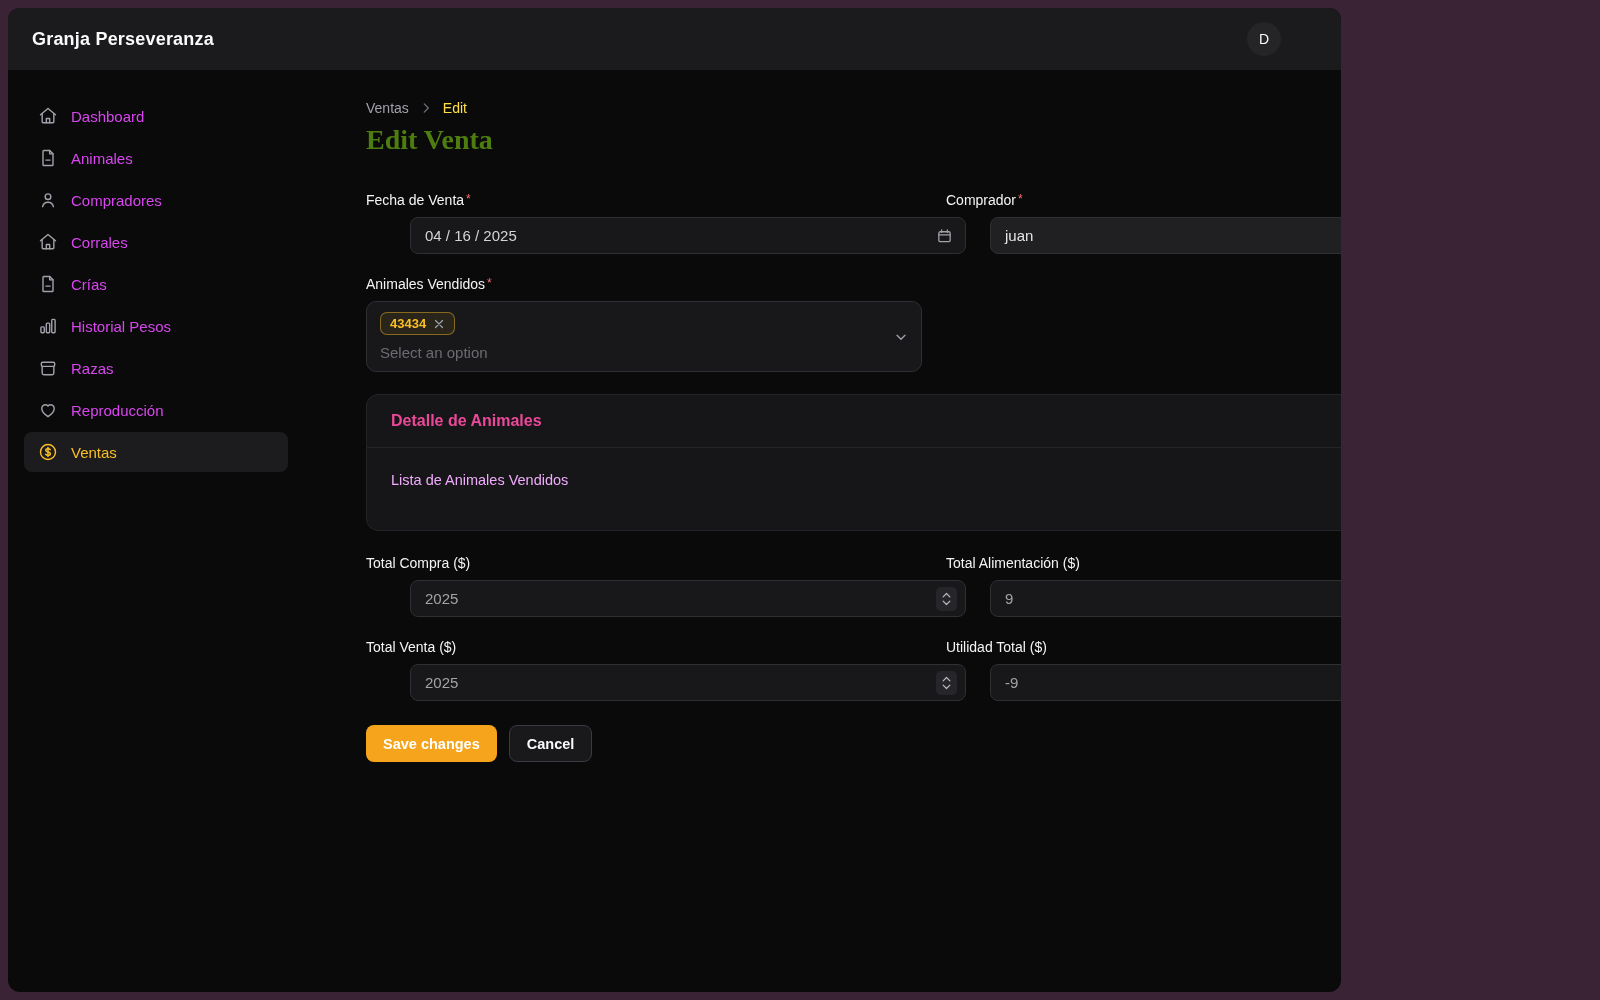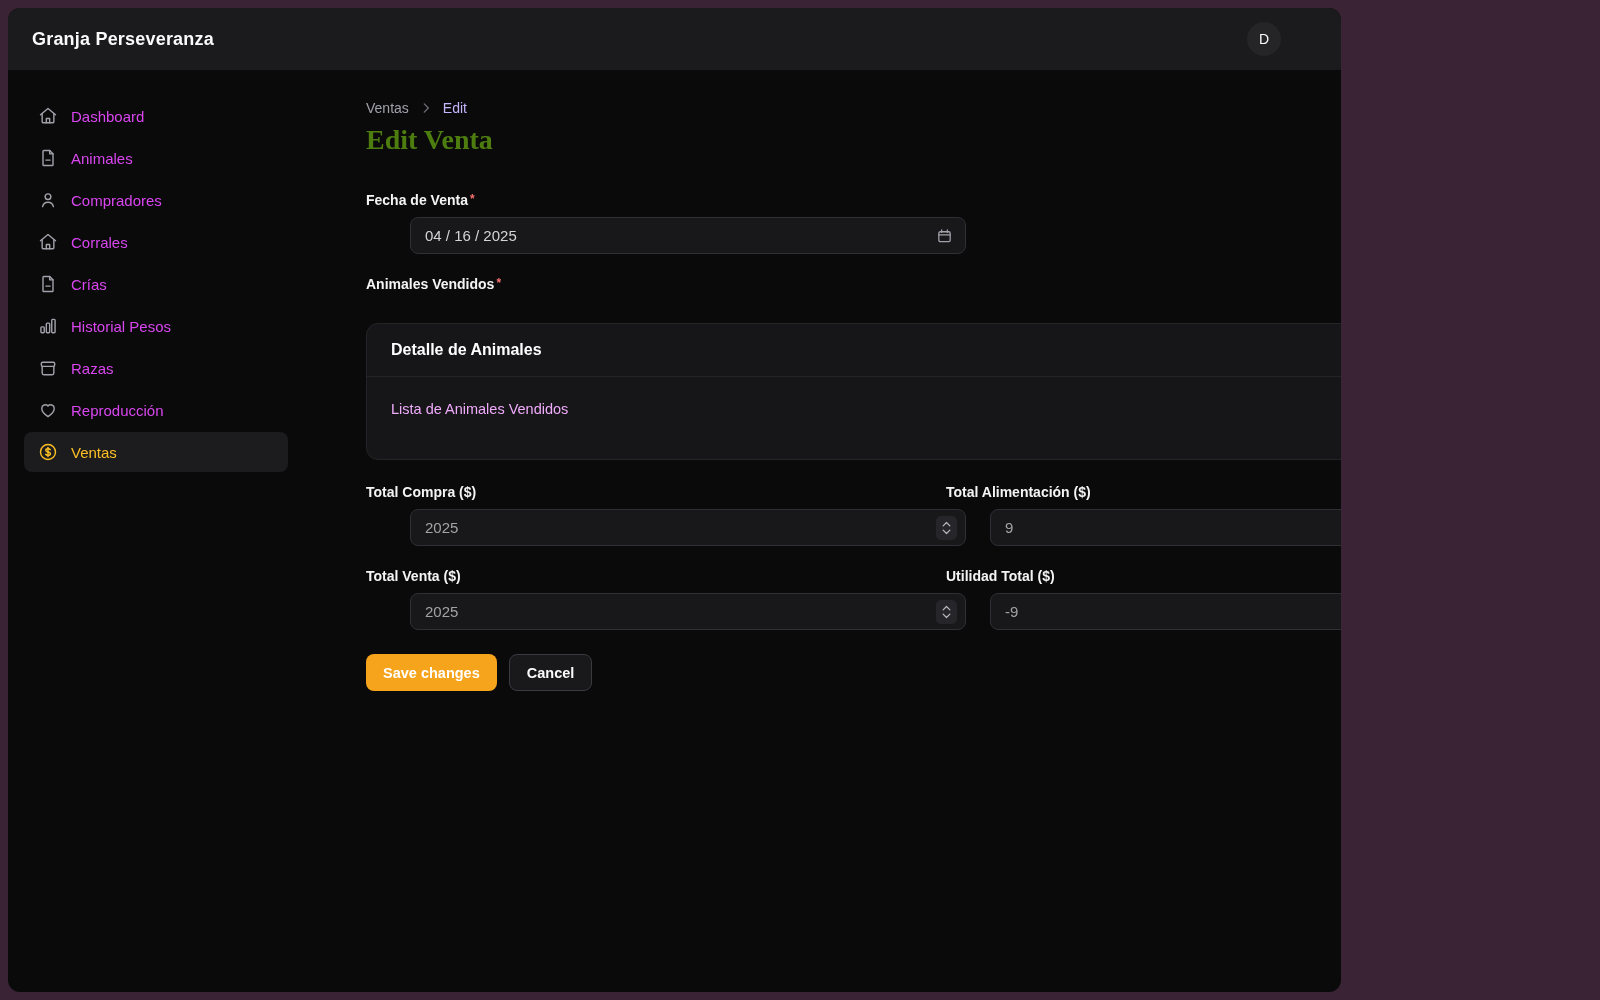--- a/index.html
+++ b/index.html
@@ -39,29 +39,29 @@
     border-radius: 8px; color: #d946ef; font-size: 15px;
     cursor: pointer;
   }
   .nav-item svg { width: 20px; height: 20px; stroke: #a1a1aa; flex: 0 0 20px; }
   .nav-item.active { background: #1c1c1f; color: #fbbf24; }
   .nav-item.active svg { stroke: #fbbf24; }
   
   .main { flex: 1; padding: 30px 0 0 58px; }
   .breadcrumb { display: flex; align-items: center; gap: 10px; font-size: 14px; }
   .breadcrumb .parent { color: #a1a1aa; cursor: pointer; }
-  .breadcrumb .current { color: #c4b5fd; }
+  .breadcrumb .current { color: #fde047; }
   .breadcrumb svg { width: 14px; height: 14px; stroke: #71717a; }
   .page-title { margin-top: 8px; font-size: 28px; font-weight: bold; color: #4d7c0f; font-family: Liberation Serif, serif; }
 
   .form-wrap { width: 1136px; margin-top: 36px; }
   .grid2 { display: grid; grid-template-columns: 1fr 1fr; column-gap: 24px; row-gap: 22px; }
 
   .field label {
-    display: block; font-size: 14px; font-weight: 700; color: #f4f4f5;
+    display: block; font-size: 14px; font-weight: 400; color: #f4f4f5;
     margin-bottom: 9px;
   }
   .req { color: #f87171; font-size: 12px; vertical-align: top; margin-left: 2px; }
 
   .control {
     position: relative; height: 37px; width: 100%;
     background: #18181b; border: 1px solid #2f2f34; border-radius: 8px;
     display: flex; align-items: center;
     padding: 0 14px; font-size: 15px; color: #d4d4d8; margin-left: 44px;
   }
@@ -90,21 +90,21 @@
     color: #fbbf24; font-size: 13px; font-weight: 600;
   }
   .tag svg { stroke: #9ca3af; cursor: pointer; }
   .ms-placeholder { margin-top: 9px; font-size: 15px; color: #6b6b72; }
 
   .card {
     margin-top: 22px; width: 100%;
     background: #161618; border: 1px solid #242428; border-radius: 12px;
   }
   .card-header { padding: 17px 24px; border-bottom: 1px solid #242428; }
-  .card-header h2 { font-size: 16px; font-weight: bold; color: #ffffff; }
+  .card-header h2 { font-size: 16px; font-weight: bold; color: #ec4899; }
   .card-body { padding: 24px 24px 42px 24px; font-size: 14.5px; color: #f0abfc; }
 
   .spinner {
     position: absolute; right: 8px; top: 50%; transform: translateY(-50%);
     width: 21px; height: 24px; background: #26262a; border-radius: 5px;
     display: flex; flex-direction: column; align-items: center; justify-content: center;
     cursor: pointer;
   }
   .spinner svg { stroke: #b9b9c0; display: block; }
 
@@ -231,25 +231,50 @@
               <input type="text" value="04 / 16 / 2025" style="">
               <span class="right-ico">
                 <svg width="17" height="17" viewBox="0 0 24 24" fill="none" stroke-width="1.8" stroke-linecap="round" stroke="currentColor">
                     <rect x="4" y="6" width="16" height="14" rx="2"></rect>
                     <path d="M8 3.5V7M16 3.5V7M4 10.5h16"></path>
                   </svg>
               </span>
             </div>
           </div>
 
+          <div class="field">
+            <label><span>Comprador</span><span class="req">*</span></label>
+            <div class="control select-box">
+              <span class="value">juan</span>
+              <span class="right-ico">
+                <svg width="16" height="16" viewBox="0 0 24 24" fill="none" stroke-width="2" stroke-linecap="round" stroke-linejoin="round" stroke="currentColor">
+                    <path d="M6 9.5l6 6 6-6"></path>
+                  </svg>
+              </span>
+            </div>
+          </div>
         </div>
 
         <div class="grid2" style="margin-top:22px;">
           <div class="field">
             <label><span>Animales Vendidos</span><span class="req">*</span></label>
+            <div class="multiselect">
+              <span class="tag">
+                <span>43434</span>
+                <svg width="12" height="12" viewBox="0 0 24 24" fill="none" stroke-width="2.4" stroke-linecap="round" stroke="currentColor">
+                    <path d="M5 5l14 14M19 5L5 19"></path>
+                  </svg>
+              </span>
+              <div class="ms-placeholder">Select an option</div>
+              <span class="right-ico">
+                <svg width="16" height="16" viewBox="0 0 24 24" fill="none" stroke-width="2" stroke-linecap="round" stroke-linejoin="round" stroke="currentColor">
+                    <path d="M6 9.5l6 6 6-6"></path>
+                  </svg>
+              </span>
+            </div>
           </div>
         </div>
 
         <div class="card">
           <div class="card-header">
             <h2>Detalle de Animales</h2>
           </div>
           <div class="card-body">
             <span>Lista de Animales Vendidos</span>
           </div>

